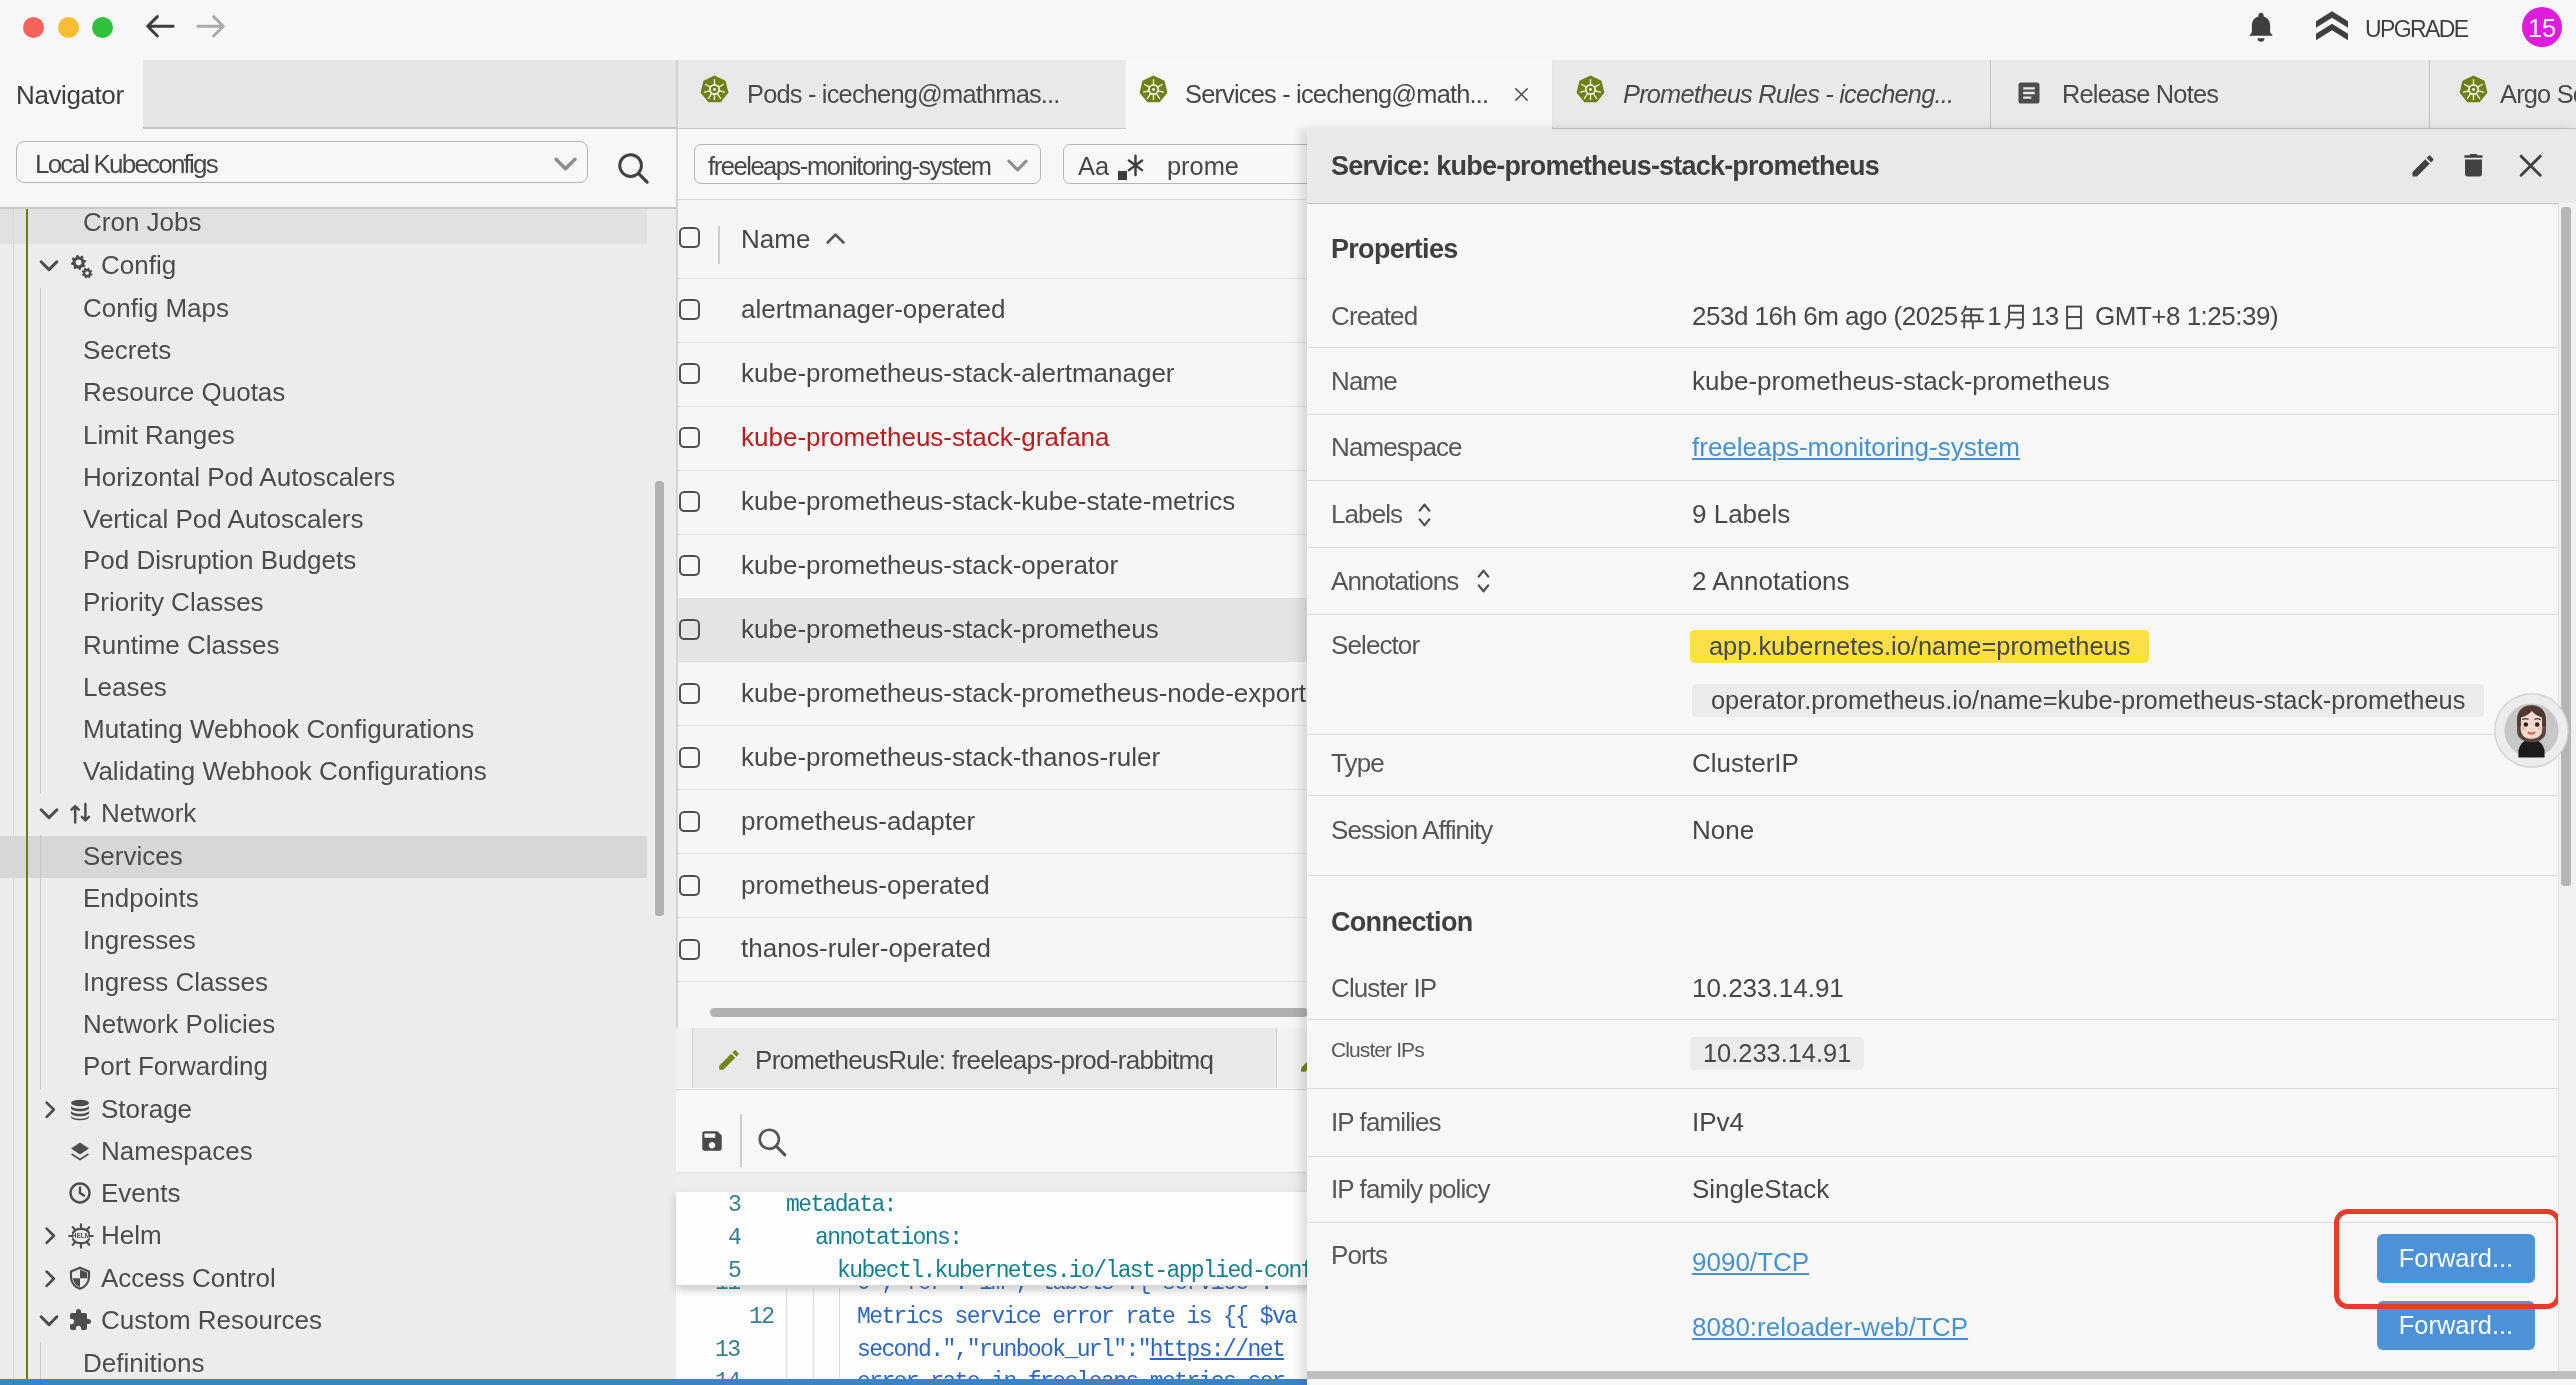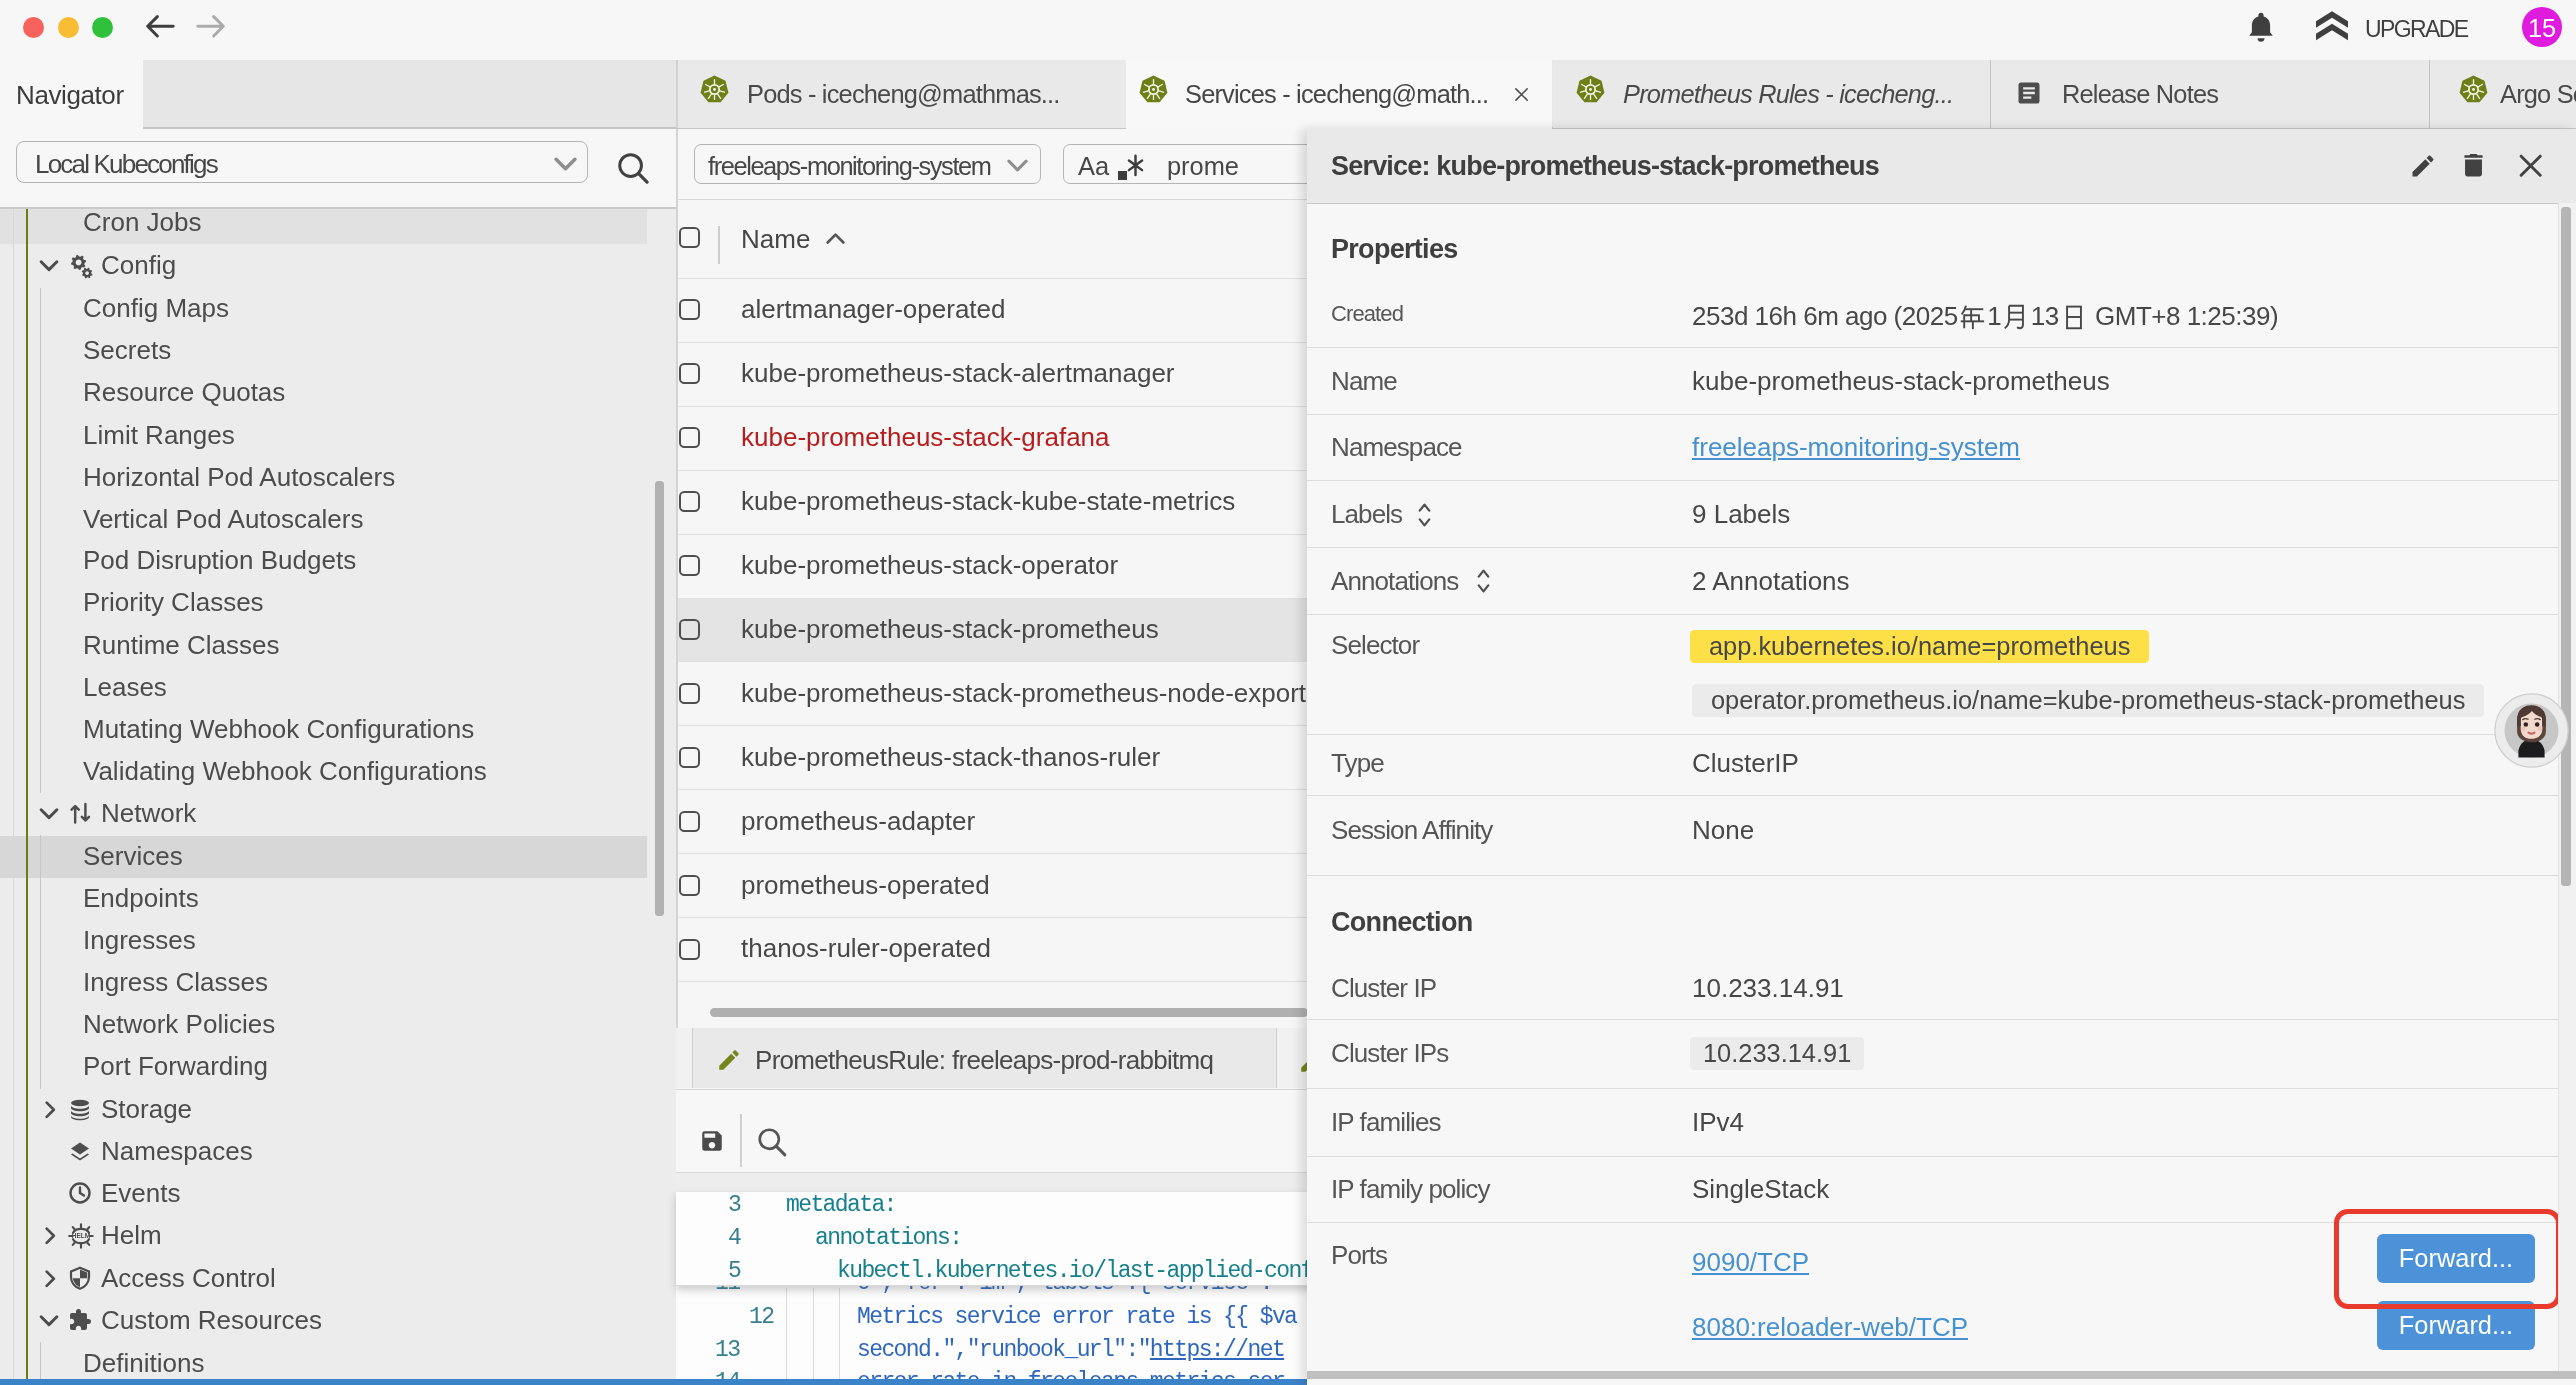--- a/index.html
+++ b/index.html
@@ -305,21 +305,21 @@
 <path d="M3 17.2 L3 21 L6.8 21 L17.8 10 L14 6.2 Z M20.7 7.1 C21.1 6.7 21.1 6.1 20.7 5.7 L18.3 3.3 C17.9 2.9 17.3 2.9 16.9 3.3 L15.1 5.1 L18.9 8.9 Z"></path>
 </svg>
 <svg width="29" height="29" viewBox="0 0 24 24" style="left:2459px;top:151px;" fill="#424242">
 <path d="M5 19 C5 20.1 5.9 21 7 21 H17 C18.1 21 19 20.1 19 19 V7 H5 Z"></path>
 <path d="M15.5 3.5 L14.5 2.5 H9.5 L8.5 3.5 H4.5 V5.5 H19.5 V3.5 Z"></path>
 </svg>
 <svg width="25.4" height="25.4" viewBox="0 0 24 24" style="left:2518px;top:153px;">
 <path d="M3 3 L21 21 M21 3 L3 21" stroke="#424242" stroke-width="2.8" stroke-linecap="round"></path>
 </svg>
 <div class="txt" style="left:1331px;top:234px;font-size:27px;font-weight:bold;letter-spacing:-0.7px;color:#3f3f3f;">Properties</div>
-<div class="txt" style="left:1331px;top:301px;font-size:22px;letter-spacing:-0.9px;color:#565656;text-align:center;">Created</div>
+<div class="txt" style="left:1331px;top:301px;font-size:26px;letter-spacing:-0.9px;color:#565656;text-align:center;">Created</div>
 <div class="abs" style="left:1692px;top:297px;height:39px;display:flex;align-items:center;font-size:26px;letter-spacing:-0.5px;color:#474747;white-space:pre;">253d 16h 6m ago (2025<svg class="inl" width="26" height="26" viewBox="0 0 30 30">
       <g stroke="#474747" stroke-width="2.2" fill="none">
         <path d="M8 2 C7 6 5 10 3 12"></path>
         <path d="M7 6 L28 6"></path>
         <path d="M6 12 L6 28"></path>
         <path d="M6 13 L24 13"></path>
         <path d="M14 7 L14 20"></path>
         <path d="M23 13 L23 20"></path>
         <path d="M2 20 L29 20"></path>
         <path d="M16 20 L16 29"></path>
@@ -365,21 +365,21 @@
 <div class="txt" style="left:1331px;top:748px;font-size:26px;letter-spacing:-0.9px;color:#565656;">Type</div>
 <div class="txt" style="left:1692px;top:748px;font-size:26px;color:#474747;">ClusterIP</div>
 <div class="abs" style="left:1307px;top:795px;width:1251px;height:0.9px;background:#dcdcdc;"></div>
 <div class="txt" style="left:1331px;top:815px;font-size:26px;letter-spacing:-0.9px;color:#565656;">Session Affinity</div>
 <div class="txt" style="left:1692px;top:815px;font-size:26px;color:#474747;text-align:center;">None</div>
 <div class="abs" style="left:1307px;top:875px;width:1251px;height:0.9px;background:#dcdcdc;"></div>
 <div class="txt" style="left:1331px;top:907px;font-size:27px;font-weight:bold;letter-spacing:-0.7px;color:#3f3f3f;">Connection</div>
 <div class="txt" style="left:1331px;top:973px;font-size:26px;letter-spacing:-0.9px;color:#565656;">Cluster IP</div>
 <div class="txt" style="left:1692px;top:973px;font-size:26px;color:#474747;">10.233.14.91</div>
 <div class="abs" style="left:1307px;top:1019px;width:1251px;height:0.9px;background:#dcdcdc;"></div>
-<div class="txt" style="left:1331px;top:1038px;font-size:26px;letter-spacing:-0.9px;color:#565656;">Cluster IPs</div>
+<div class="txt" style="left:1331px;top:1038px;font-size:21px;letter-spacing:-0.9px;color:#565656;">Cluster IPs</div>
 <div class="abs" style="left:1690px;top:1037px;height:33px;background:#ebebeb;border-radius:4.4px;font-size:25.4px;color:#474747;display:flex;align-items:center;padding:0 13px;white-space:nowrap;">10.233.14.91</div>
 <div class="abs" style="left:1307px;top:1088px;width:1251px;height:0.9px;background:#dcdcdc;"></div>
 <div class="txt" style="left:1331px;top:1107px;font-size:26px;letter-spacing:-0.9px;color:#565656;">IP families</div>
 <div class="txt" style="left:1692px;top:1107px;font-size:26px;color:#474747;">IPv4</div>
 <div class="abs" style="left:1307px;top:1156px;width:1251px;height:0.9px;background:#dcdcdc;"></div>
 <div class="txt" style="left:1331px;top:1174px;font-size:26px;letter-spacing:-0.9px;color:#565656;">IP family policy</div>
 <div class="txt" style="left:1692px;top:1174px;font-size:26px;color:#474747;">SingleStack</div>
 <div class="abs" style="left:1307px;top:1222px;width:1251px;height:0.9px;background:#dcdcdc;"></div>
 <div class="txt" style="left:1331px;top:1240px;font-size:26px;letter-spacing:-0.9px;color:#565656;">Ports</div>
 <div class="txt" style="left:1692px;top:1247px;font-size:26px;color:#4691d0;text-decoration:underline;">9090/TCP</div>

